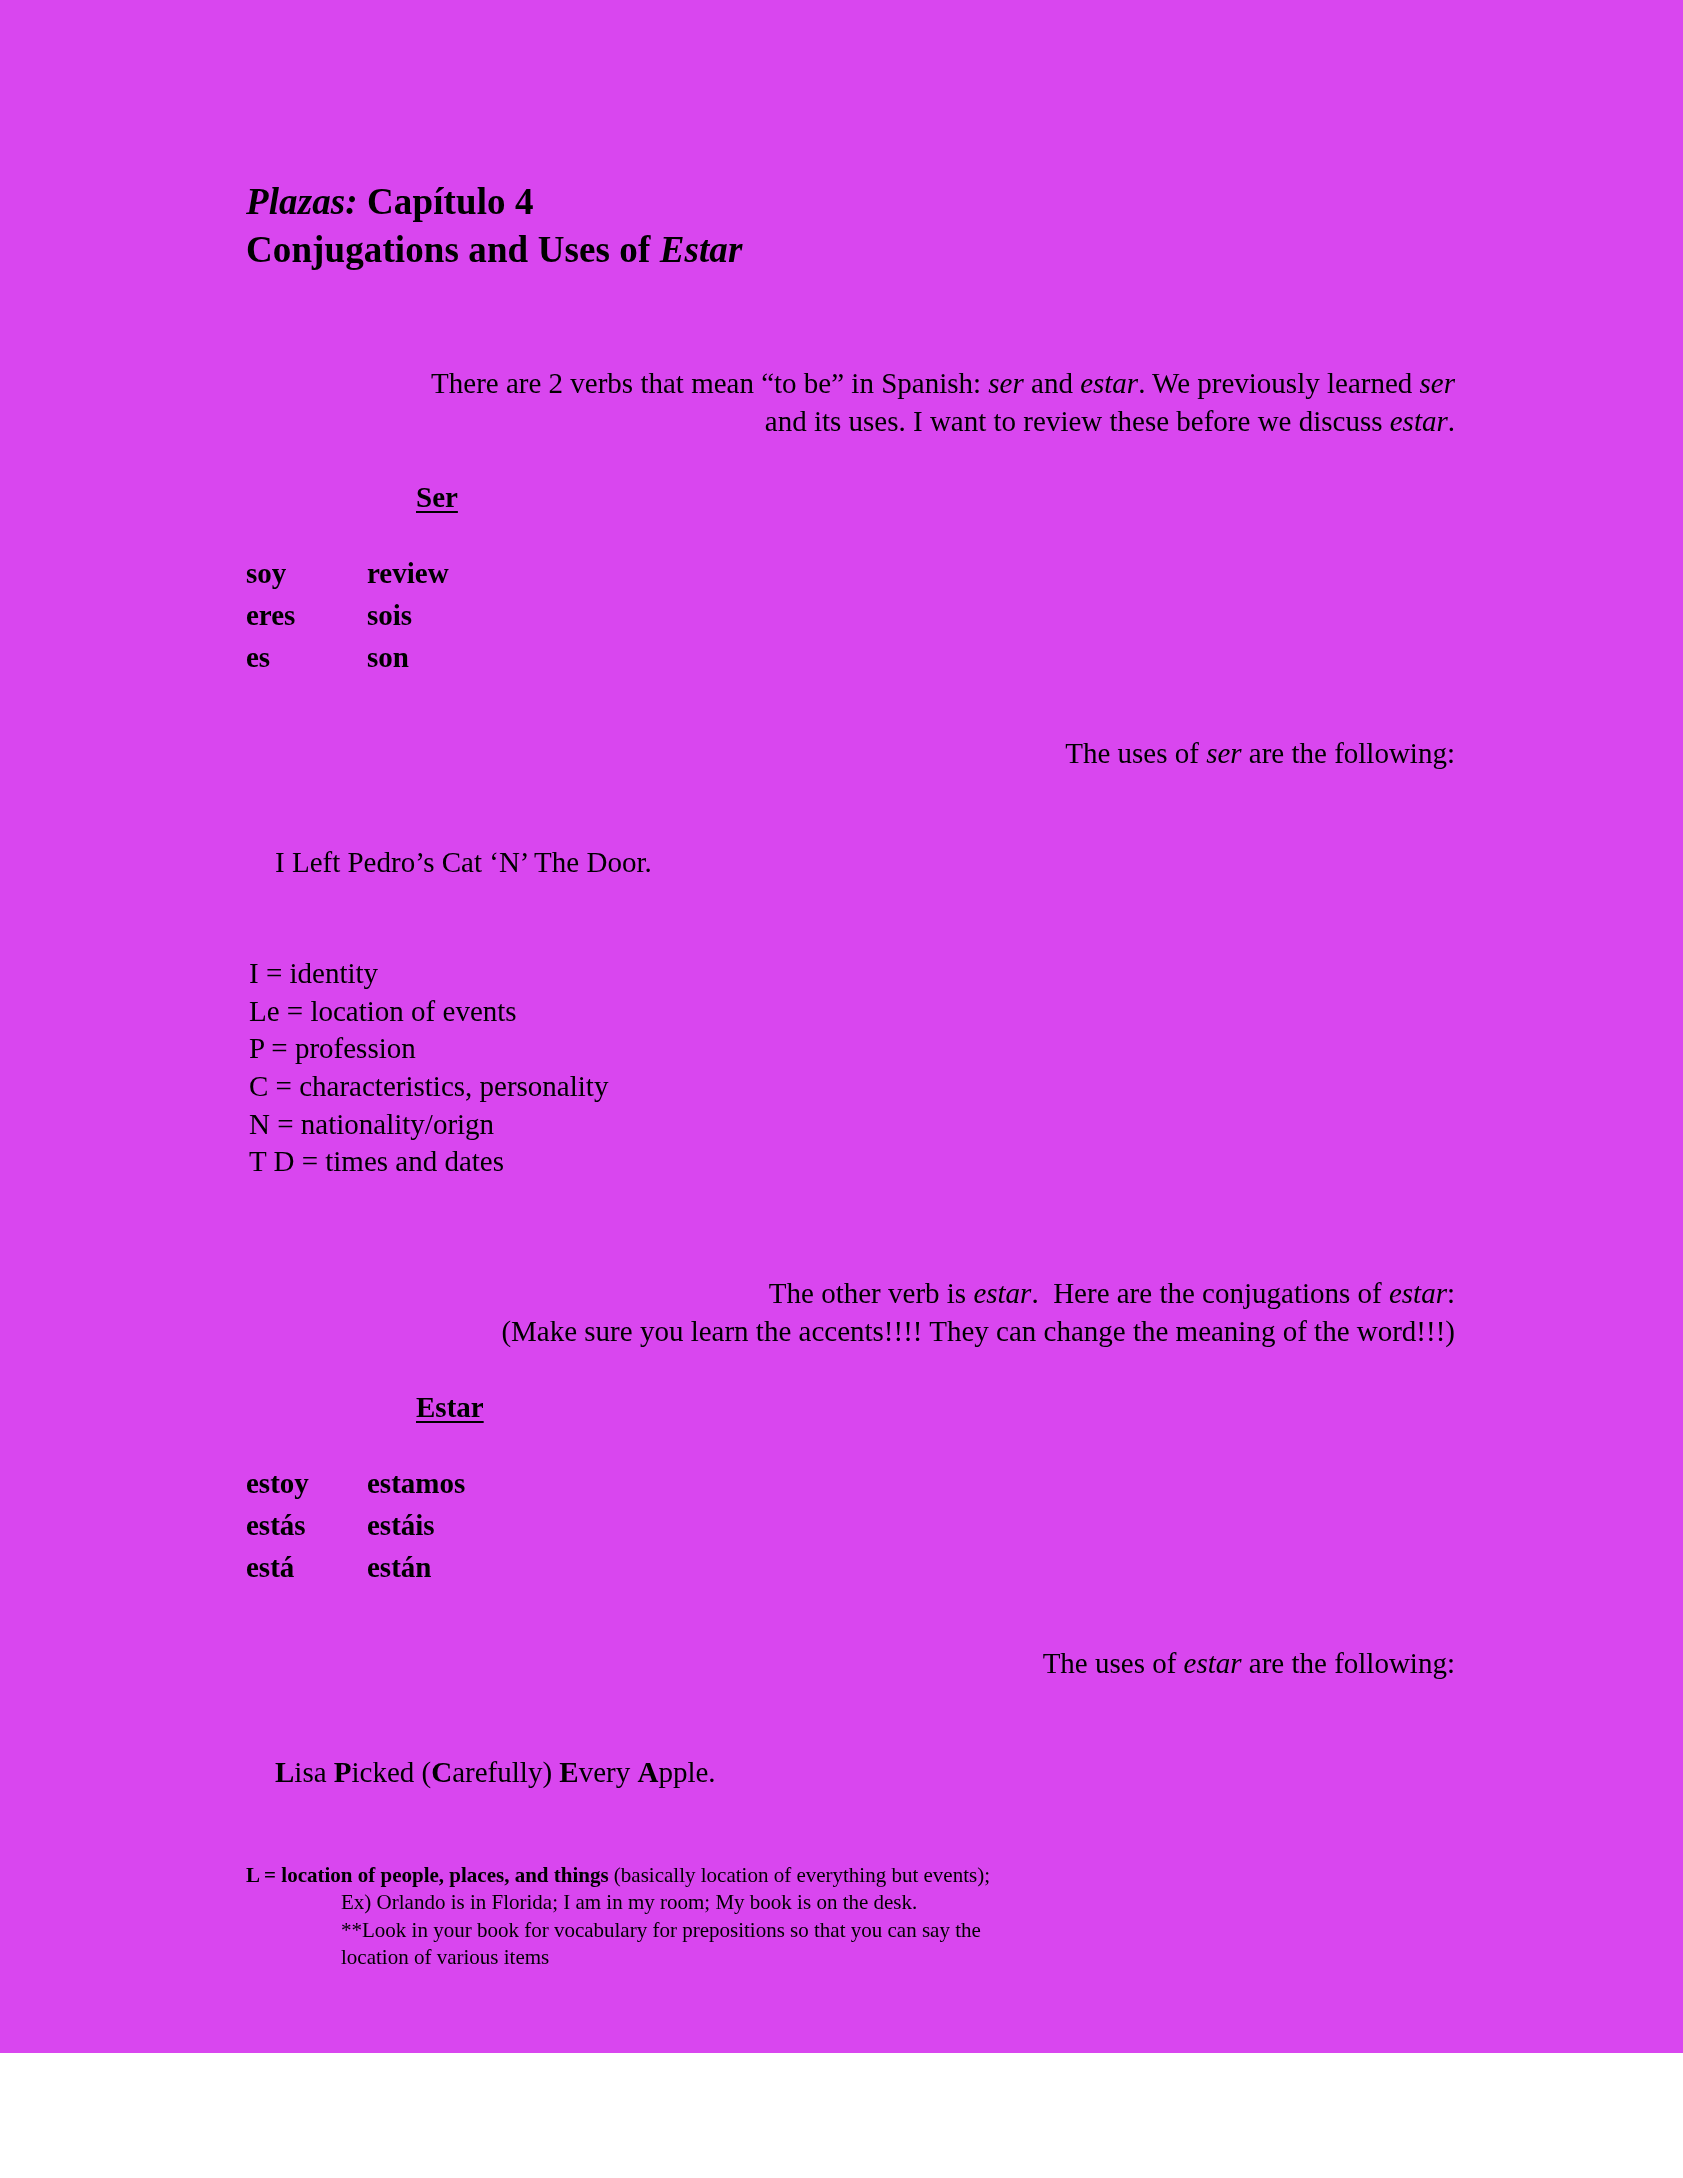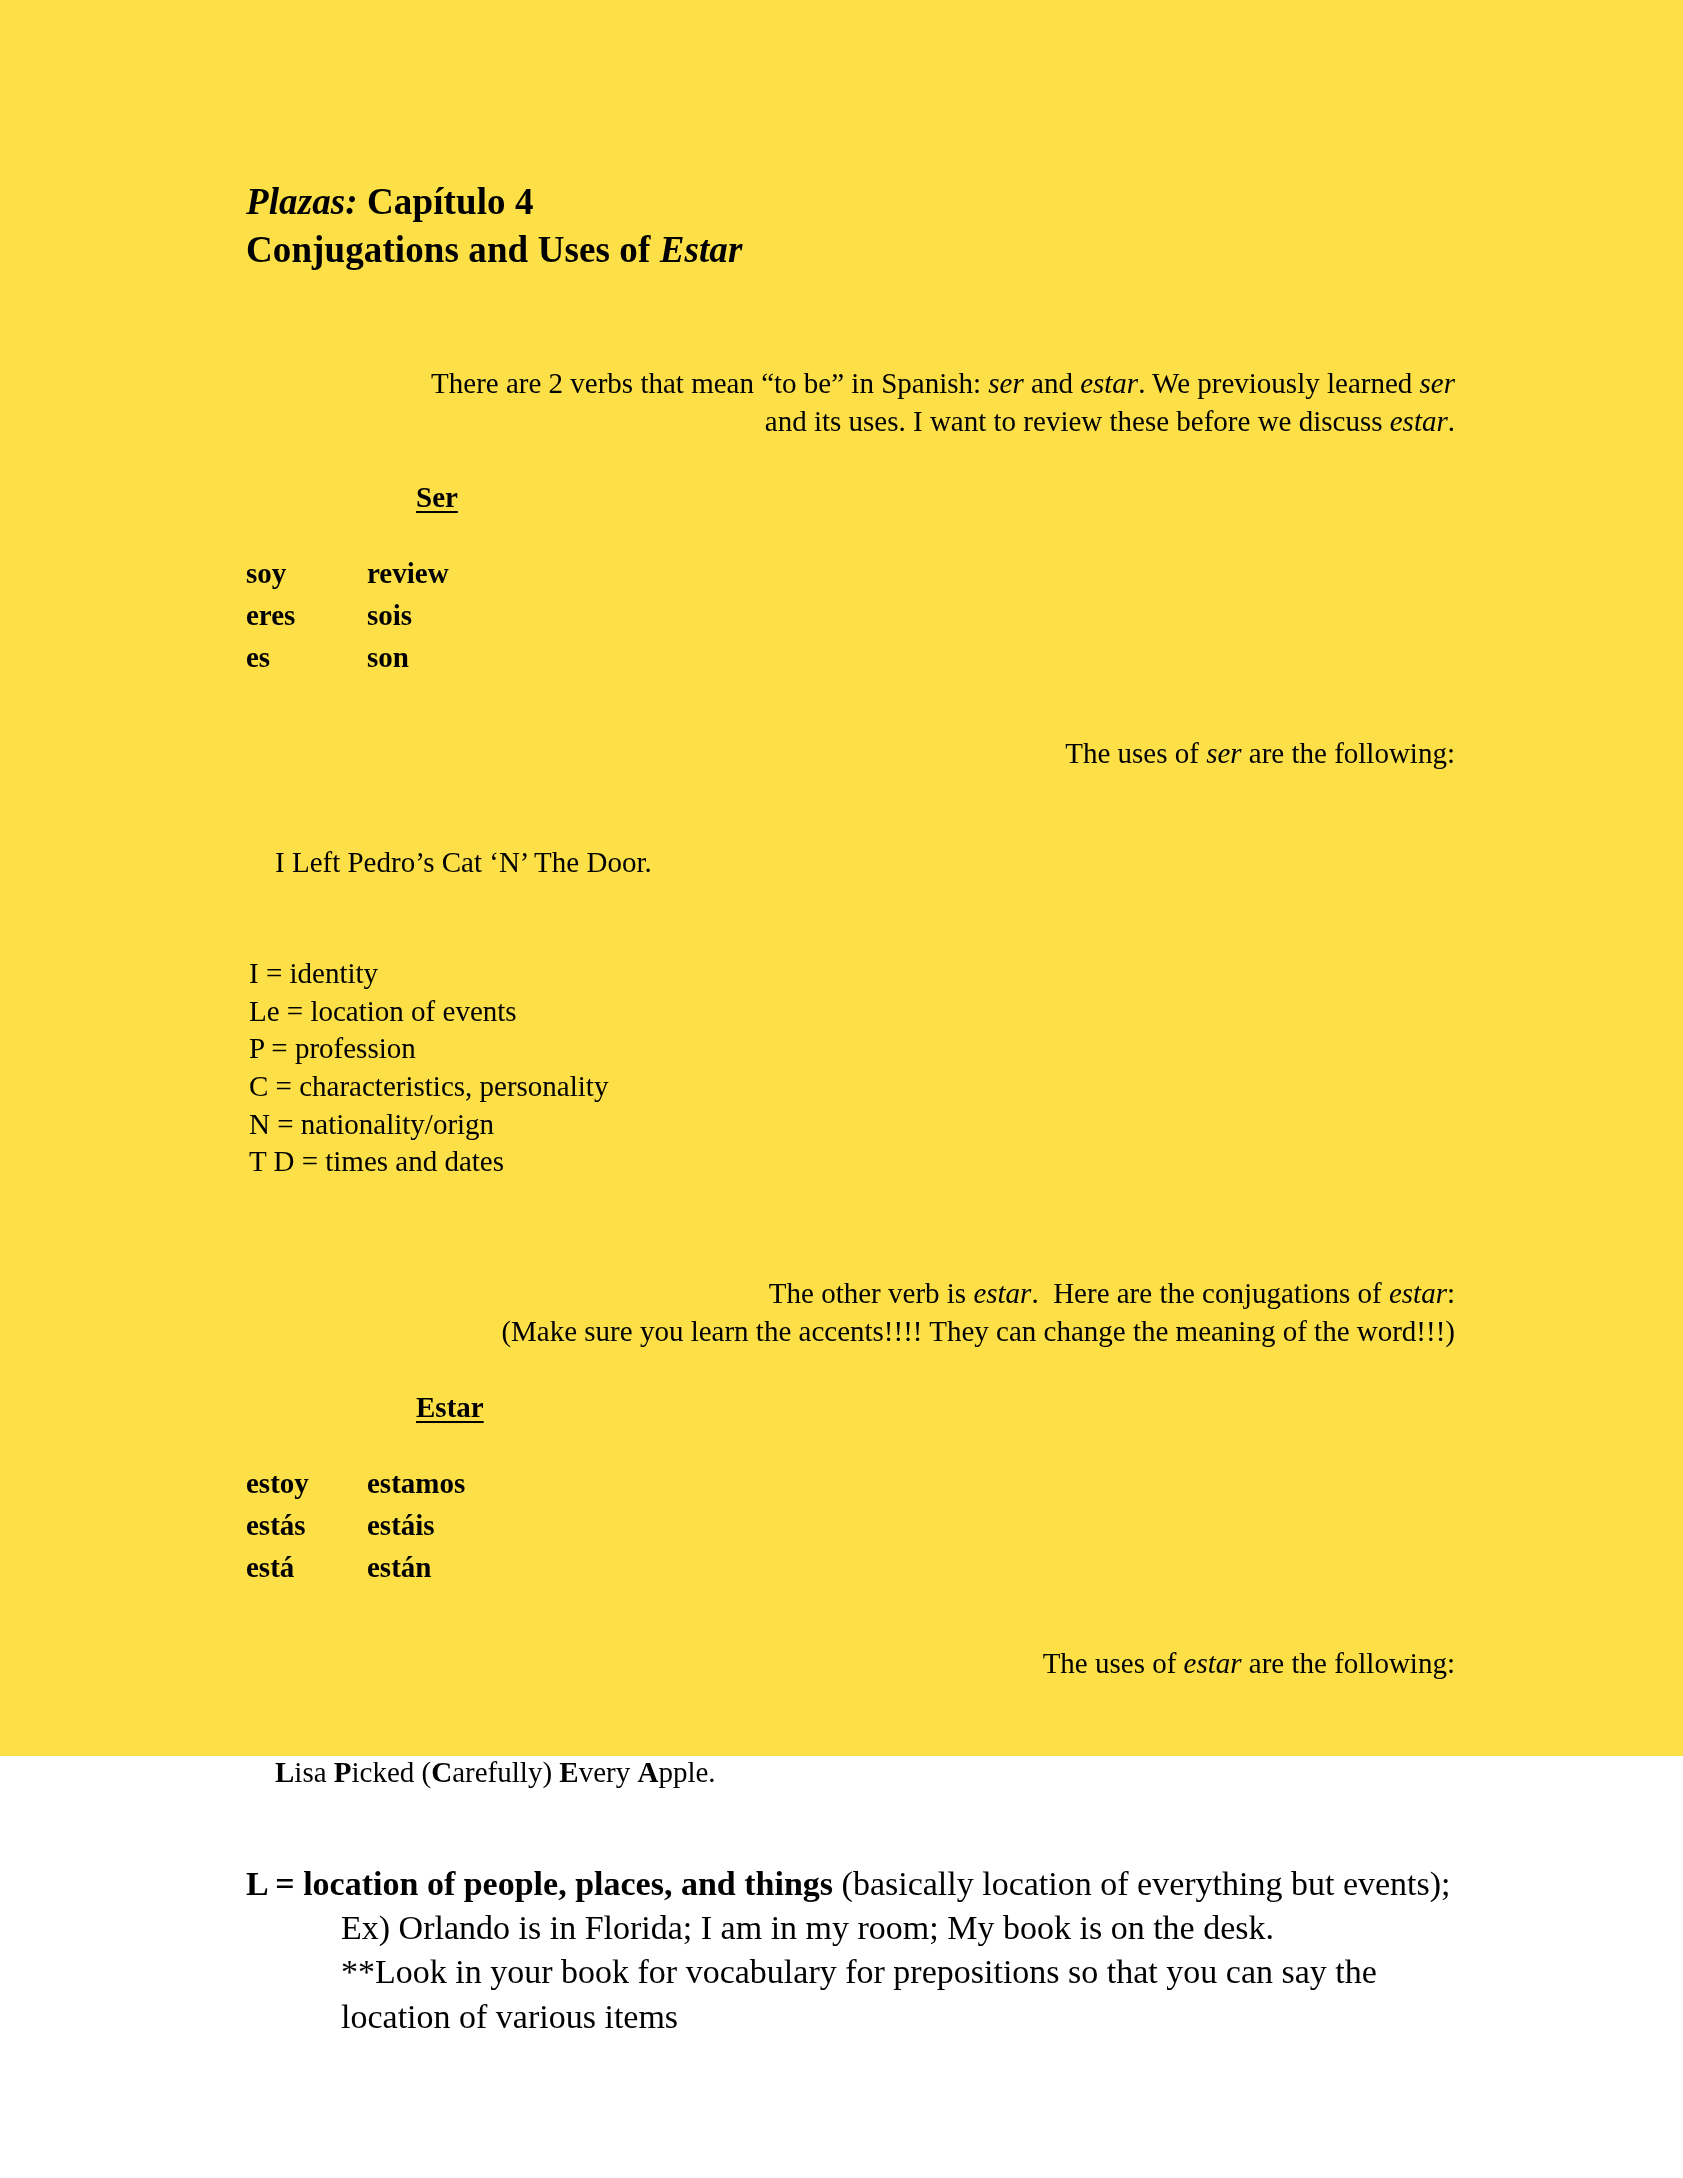--- a/index.html
+++ b/index.html
@@ -12,22 +12,22 @@
     width: 1683px;
     height: 2178px;
     font-family: "Liberation Serif", "DejaVu Serif", serif;
     color: #000000;
     -webkit-font-smoothing: antialiased;
   }
 
   .page {
     position: relative;
     width: 1683px;
-    height: 1756px;
-    background: #fde047;
+    height: 2053px;
+    background: #d946ef;
     box-sizing: border-box;
     padding: 178px 228px 0 246px;
   }
 
   
   .doc-title {
     font-size: 37px;
     font-weight: bold;
     line-height: 1.30;
     margin: 0 0 0 0;
@@ -100,21 +100,21 @@
     margin: 3px;
     padding: 0;
     list-style: none;
     font-size: 29px;
     line-height: 1.30;
   }
   .acronym-list li {
     white-space: pre;
   }
   .use-block {
-    font-size: 34px;
+    font-size: 21px;
     line-height: 1.30;
     margin: 0;
   }
   .use-head {
     white-space: pre-wrap;
   }
   .use-sub {
     white-space: pre-wrap;
     padding-left: 95px;
   }

